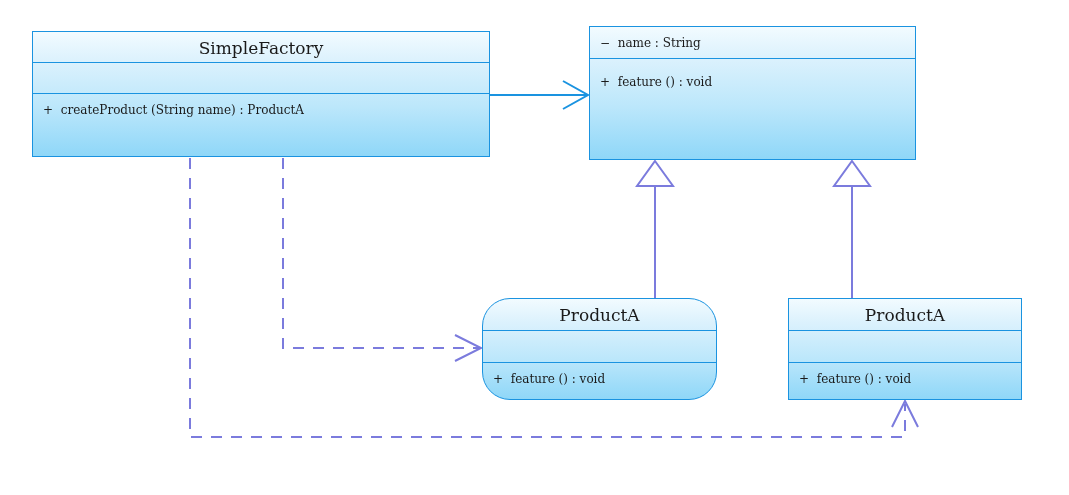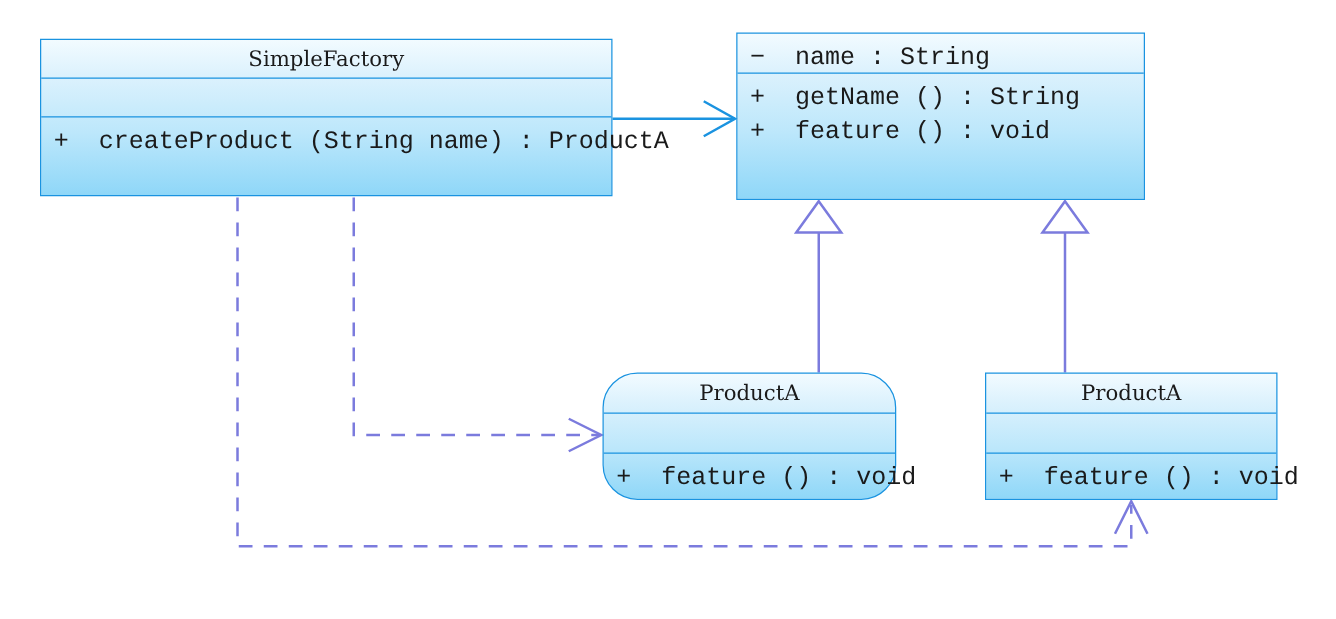--- a/index.html
+++ b/index.html
@@ -41,23 +41,22 @@
   .class-name {
     text-align: center;
     color: #1a1a1a;
     font-size: 17px;
     line-height: 1;
     white-space: nowrap;
   }
   .members {
     padding-left: 10px;
     color: #1a1a1a;
-    font-size: 20px;
+    font-size: 12px;
     white-space: nowrap;
-    font-family: Liberation Mono, monospace;
   }
   .member-row {
     display: block;
     line-height: 1;
     white-space: pre;
   }
 </style>
 </head>
 <body>
 
@@ -99,21 +98,20 @@
     <div class="compartment members" style="height:62px; padding-top:10px;">
       <span class="member-row">+  createProduct (String name) : ProductA</span>
     </div>
   </div>
 
   <div class="uml-class" style="left:589px; top:26px; width:327px; height:134px;">
     <div class="compartment divider members" style="height:32px; padding-top:10px;">
       <span class="member-row">−  name : String</span>
     </div>
     <div class="compartment members" style="height:70px; padding-top:10px;">
-      <span class="member-row">+  getName () : String</span>
       <span class="member-row" style="margin-top:7px;">+  feature () : void</span>
     </div>
   </div>
 
   <div class="uml-class" style="left:482px; top:298px; width:235px; height:102px;border-radius:28px;">
     <div class="compartment divider" style="height:32px; padding-top:8px;">
       <div class="class-name">ProductA</div>
     </div>
     <div class="compartment divider members" style="height:32px;"></div>
     <div class="compartment members" style="height:38px; padding-top:10px;">

